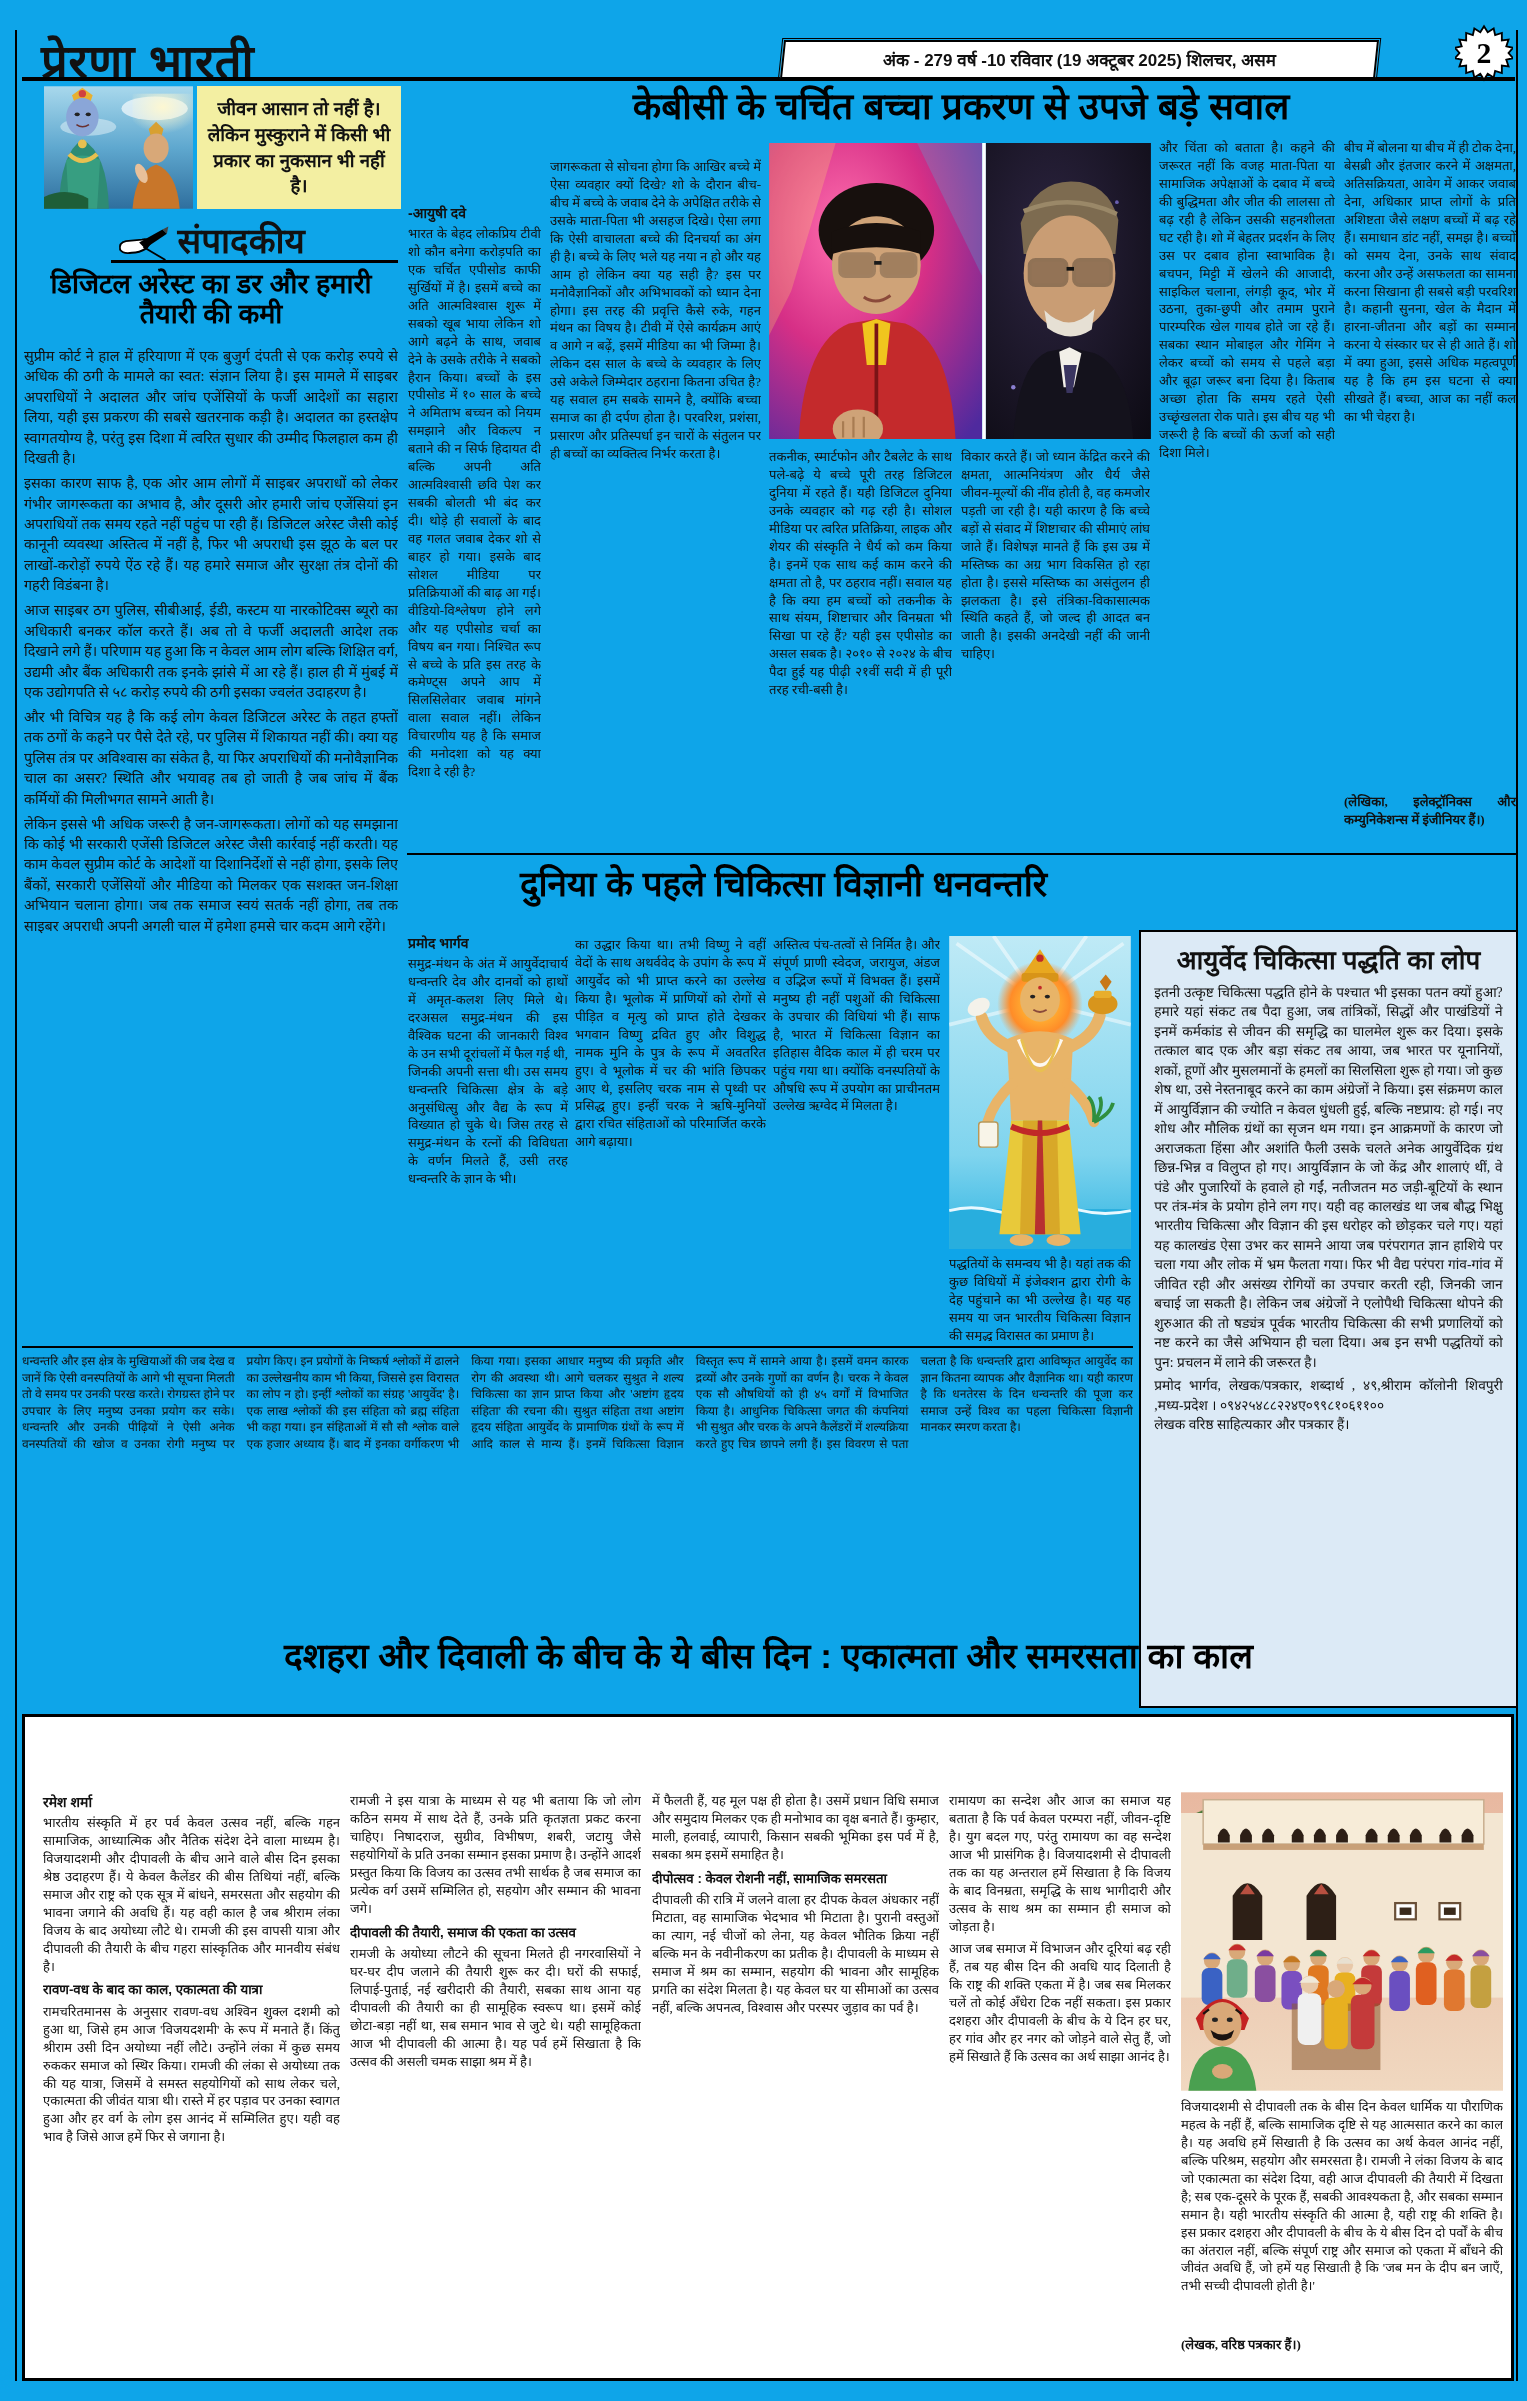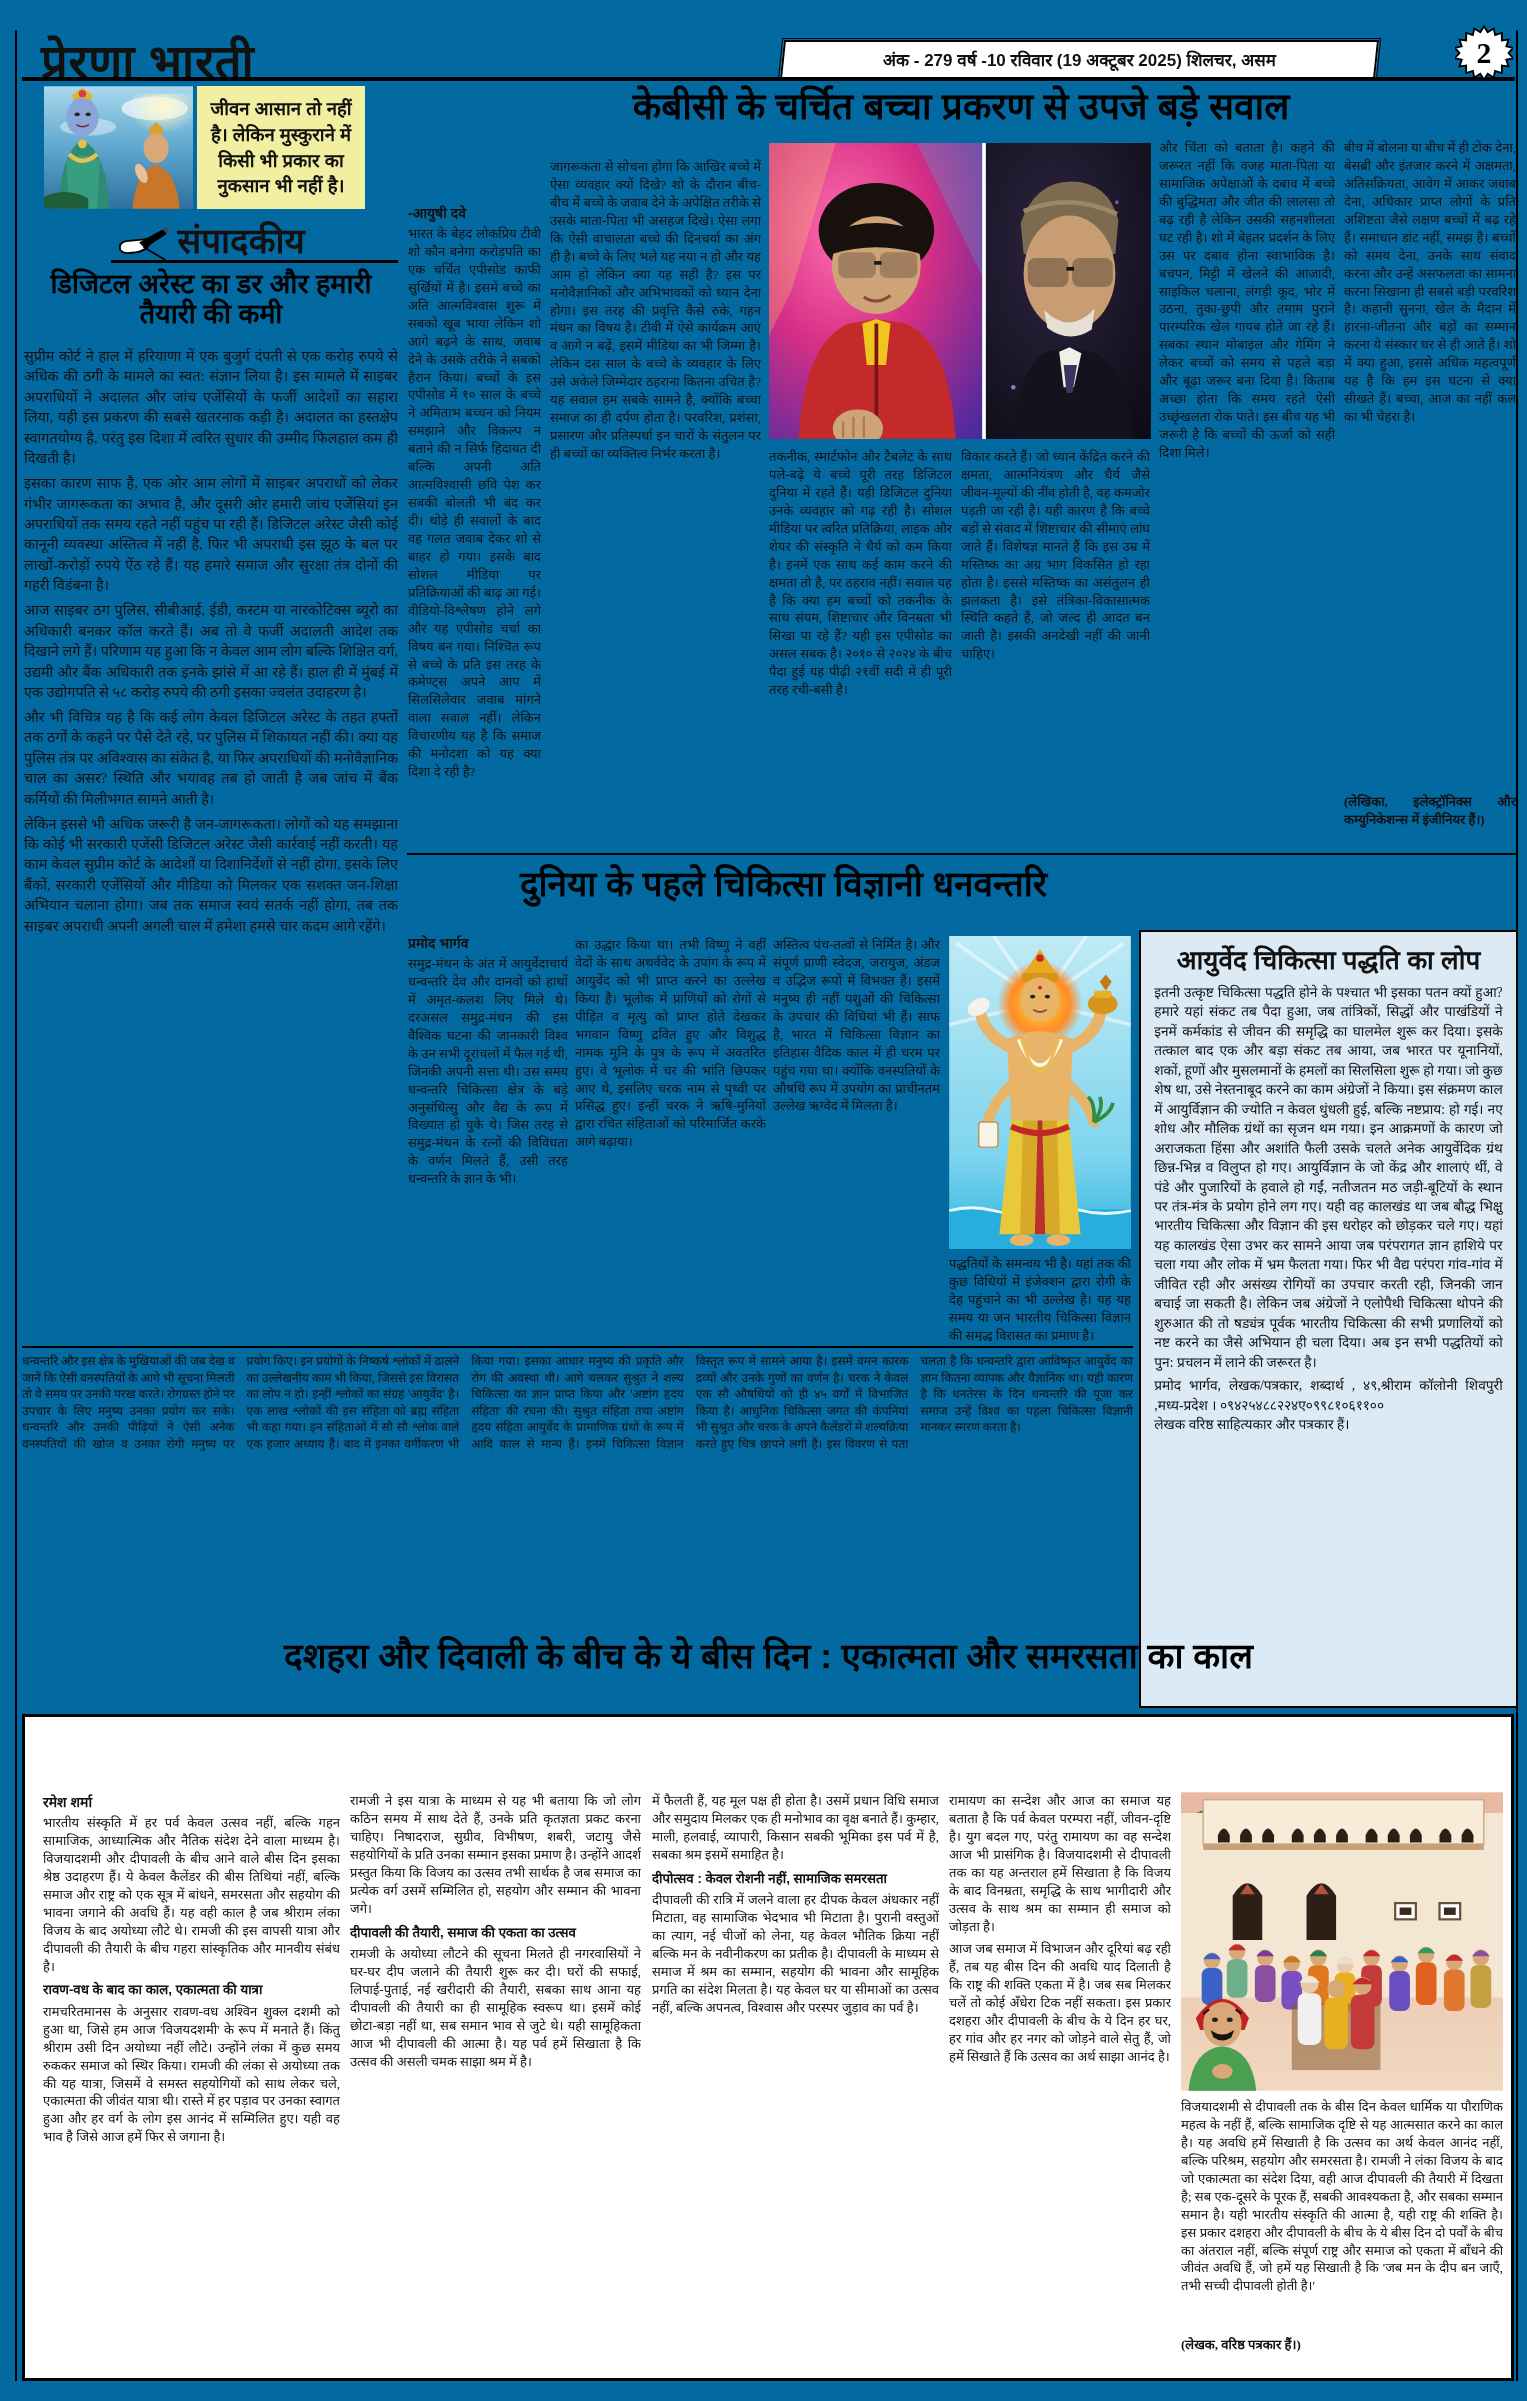--- a/index.html
+++ b/index.html
@@ -1,16 +1,16 @@
 <!DOCTYPE html>
 <html lang="hi" style="font-size:12px"><head>
 <meta charset="utf-8">
 <style>
   html,body{margin:0;padding:0;background:#e8e8e4;}
-  #page{position:relative;width:1528px;height:2401px;background:#0369a1;margin:0 auto;
+  #page{position:relative;width:1528px;height:2401px;background:#0ea5e9;margin:0 auto;
         font-family:"Liberation Serif", serif;color:#111;overflow:hidden;}
   .abs{position:absolute;}
   .rule{background:#000;}
   .headline{font-family:"Liberation Sans", sans-serif;font-weight:900;color:#000;text-align:center;line-height:1.12;}
   .bodytxt{font-size:13px;line-height:1.38;text-align:justify;overflow:hidden;}
   .bodytxt p{margin:0 0 4.4px 0;}
   .byline{font-weight:bold;font-family:"Liberation Sans", sans-serif;font-size:14px;margin-bottom:3px;}
   .subhead{font-weight:bold;font-family:"Liberation Sans", sans-serif;font-size:13.3px;margin:6px 0 3px 0;}
   .closing{font-weight:bold;}
   #masthead-title{font-family:"Liberation Sans", sans-serif;font-weight:900;font-size:47px;letter-spacing:0.7px;}
@@ -78,21 +78,21 @@
       <path d="M34,92 Q52,110 72,92" stroke="#e8c050" stroke-width="6" fill="none"></path>
       <circle cx="52" cy="78" r="6" fill="#e8c050"></circle>
 
       <polygon points="142,58 152,48 162,58 158,72 146,72" fill="#d8a030"></polygon>
       <ellipse cx="152" cy="84" rx="17" ry="20" fill="#d8a878"></ellipse>
       <path d="M120,166 Q124,116 152,106 Q180,116 184,166 Z" fill="#c8762a"></path>
       <ellipse cx="132" cy="118" rx="7" ry="14" fill="#e8c09a" transform="rotate(-25 132 118)"></ellipse>
       <path d="M0,150 Q30,136 60,152 L60,166 L0,166 Z" fill="#1e5e38"></path>
     </svg>
   </div>
-  <div class="abs" id="quote-box" style="left:197px;top:86px;width:168px;height:123px;">
+  <div class="abs" id="quote-box" style="left:197px;top:86px;width:204px;height:123px;">
     <div>जीवन आसान तो नहीं है। लेकिन मुस्कुराने में किसी भी प्रकार का नुकसान भी नहीं है।</div>
   </div>
 
   <div class="abs" id="edit-head" style="left:26px;top:216px;width:370px;align-items:flex-end;">
     <svg width="53" height="38" viewBox="0 0 72 52">
       <path d="M4,34 Q2,24 12,22 L34,20 Q42,18 46,24 L40,32 Q30,38 20,38 Q8,40 4,34 Z" fill="#fff" stroke="#000" stroke-width="2.5"></path>
       <path d="M30,24 L62,6 L68,12 L38,32 Z" fill="#000"></path>
       <path d="M62,6 L70,2 L68,12 Z" fill="#444"></path>
       <path d="M36,30 L66,48" stroke="#000" stroke-width="2.5"></path>
     </svg>

